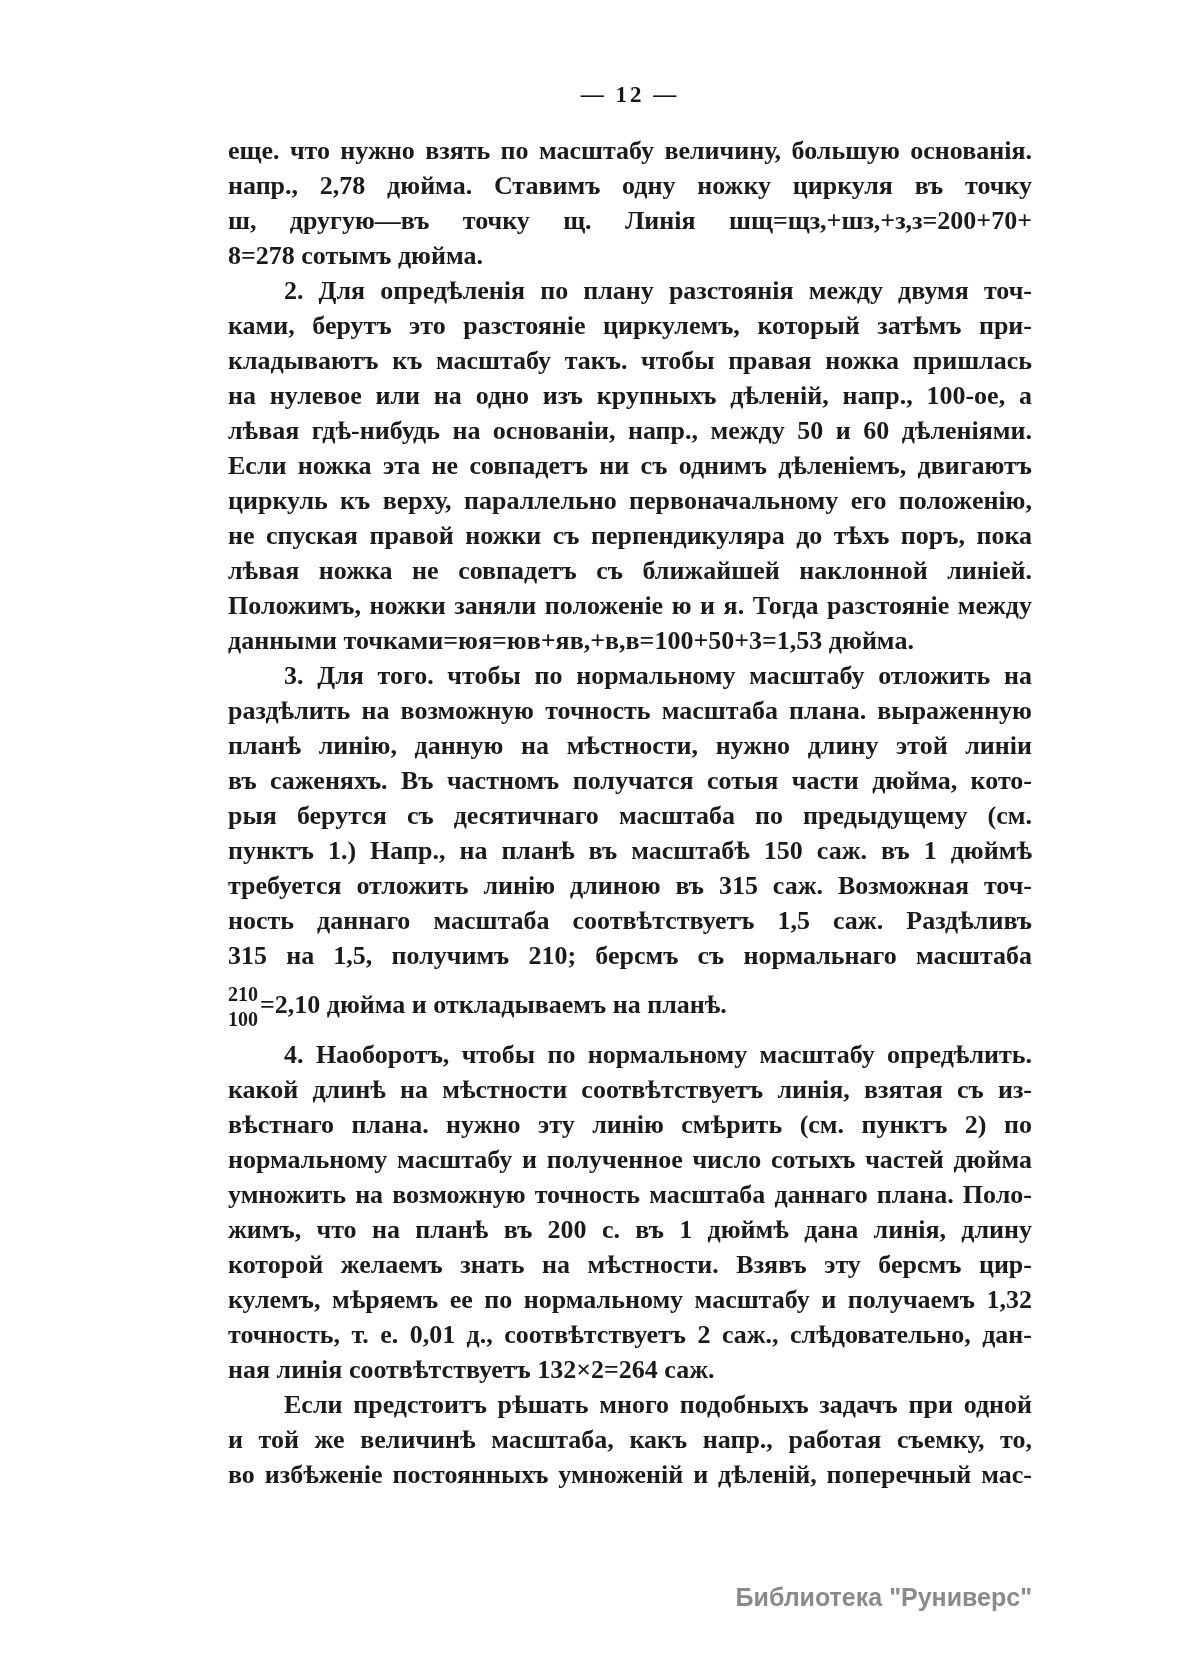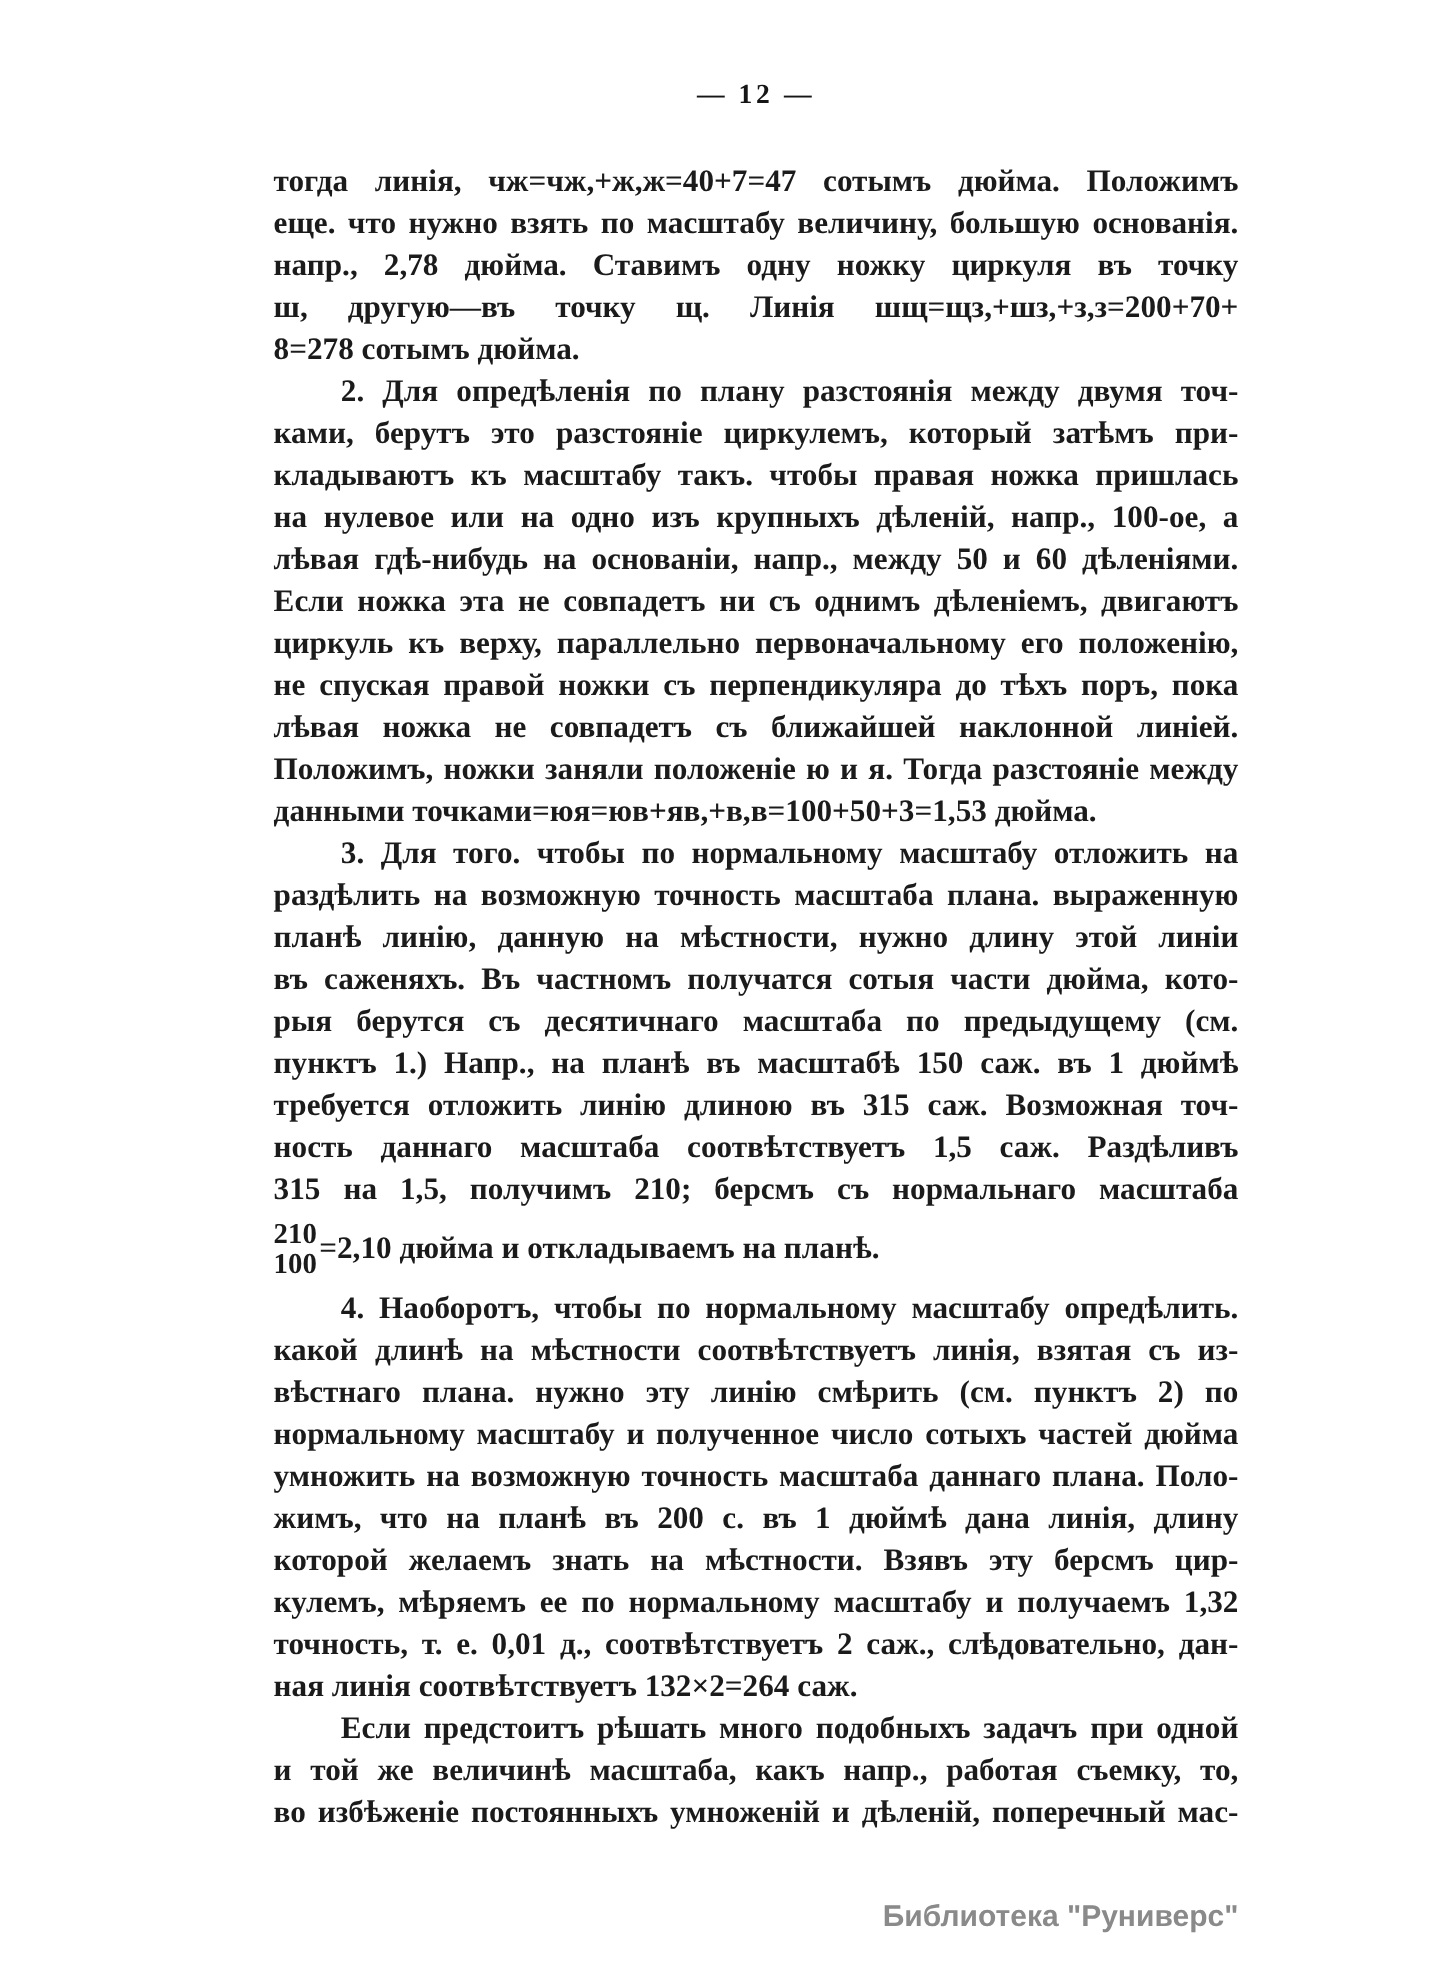--- a/index.html
+++ b/index.html
@@ -11,21 +11,21 @@
     position: relative;
     width: 1200px;
     height: 1653px;
     background: #ffffff;
     color: #1a1a1a;
     font-family: "Liberation Serif", serif;
     overflow: hidden;
   }
   .page-number {
     position: absolute;
-    top: 66px;
+    top: 82px;
     left: 228px;
     width: 804px;
     text-align: center;
     font-size: 23px;
     font-weight: 700;
     letter-spacing: 3px;
     color: #151515;
   }
   .text-block {
     position: absolute;
@@ -51,21 +51,21 @@
   .frac-line {
     height: 64px;
     line-height: 64px;
     white-space: nowrap;
   }
   .frac {
     display: inline-flex;
     flex-direction: column;
     vertical-align: middle;
     text-align: left;
-    font-size: 24px;
+    font-size: 20px;
     line-height: 25px;
     margin-right: 2px;
   }
   .watermark {
     position: absolute;
     top: 1583px;
     right: 168px;
     font-family: "Liberation Sans", sans-serif;
     font-size: 25px;
     font-weight: 700;
@@ -76,21 +76,20 @@
 </head>
 <body>
 
 <div class="page">
 
   <div class="page-number">—  12  —</div>
 
   <div class="text-block">
 
     <div class="para">
-      <div class="line j">тогда линія, чж=чж,+ж,ж=40+7=47 сотымъ дюйма.  Положимъ</div>
       <div class="line j">еще. что нужно взять по масштабу величину, большую основанія.</div>
       <div class="line j">напр., 2,78 дюйма.  Ставимъ  одну  ножку  циркуля  въ  точку</div>
       <div class="line j">ш,  другую—въ  точку  щ.  Линія  шщ=щз,+шз,+з,з=200+70+</div>
       <div class="line last">8=278 сотымъ дюйма.</div>
     </div>
 
     <div class="para">
       <div class="line j indent">2. Для опредѣленія  по плану разстоянія  между двумя точ-</div>
       <div class="line j">ками,  берутъ  это  разстояніе  циркулемъ,  который затѣмъ  при-</div>
       <div class="line j">кладываютъ  къ  масштабу  такъ.  чтобы  правая  ножка  пришлась</div>

